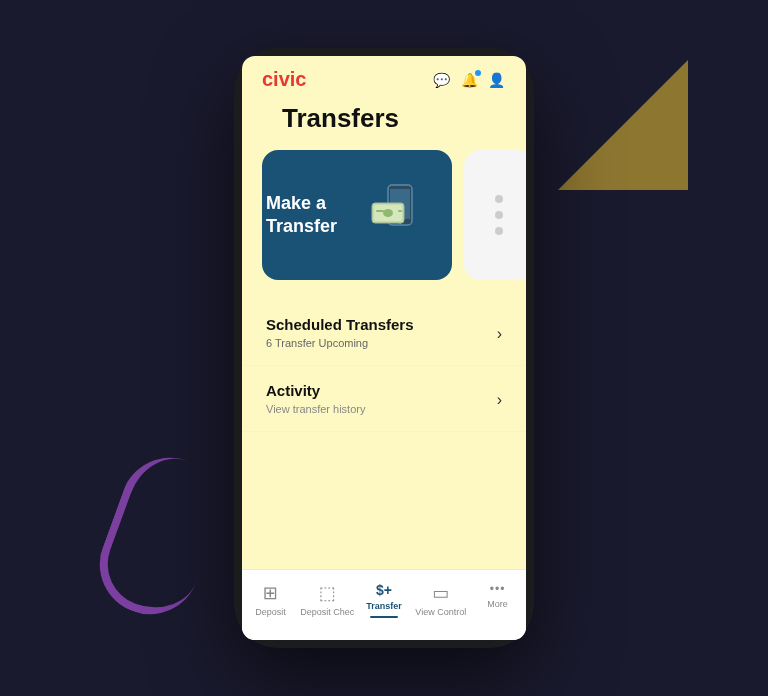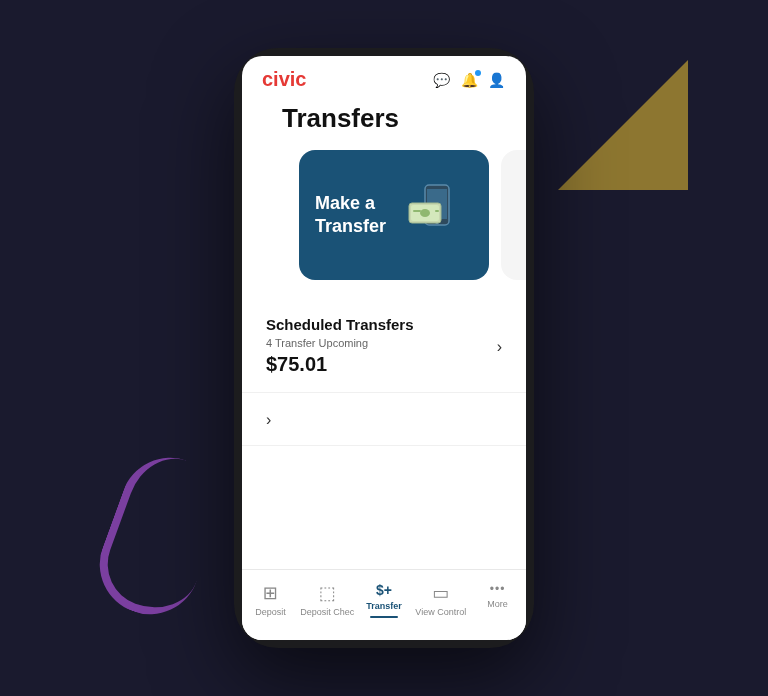--- a/index.html
+++ b/index.html
@@ -57,22 +57,22 @@
       background: #1c1c1e;
       border-radius: 44px;
       padding: 8px;
       box-shadow: 0 30px 80px rgba(0,0,0,0.6);
       position: relative;
     }
 
     .phone-screen {
       width: 100%;
       height: 100%;
-      background: #ffffff;
-      border-radius: 20px;
+      background: #fef9c3;
+      border-radius: 13px;
       overflow: hidden;
       display: flex;
       flex-direction: column;
       position: relative;
     }
 
     
     .status-bar {
       display: flex;
       justify-content: flex-end;
@@ -128,26 +128,25 @@
     }
 
     .transfer-card {
       min-width: 190px;
       height: 130px;
       background: #1a5276;
       border-radius: 16px;
       display: flex;
       align-items: center;
       justify-content: space-between;
-      padding: 20px 16px;
+      padding: 20px 4px;
       flex-shrink: 0;
       cursor: pointer;
       position: relative;
       overflow: hidden;
-      margin-left: 37px;
     }
 
     .card-text {
       font-size: 18px;
       font-weight: 700;
       color: #fff;
       line-height: 1.3;
       z-index: 1;
     }
 
@@ -331,29 +330,32 @@
             <div class="secondary-card-dot"></div>
             <div class="secondary-card-dot"></div>
           </div>
 
         </div>
 
         <div class="section">
           <div class="section-row">
             <div>
               <div class="section-title">Scheduled Transfers</div>
-              <div class="section-subtitle">4 Transfer Upcoming</div>
-              <div class="section-amount">$75.01</div>
+              <div class="section-subtitle">6 Transfer Upcoming</div>
             </div>
             <span class="section-chevron">›</span>
           </div>
         </div>
 
         <div class="section">
           <div class="section-row">
+            <div>
+              <div class="section-title">Activity</div>
+              <div class="section-desc">View transfer history</div>
+            </div>
             <span class="section-chevron">›</span>
           </div>
         </div>
 
       </div>
 
       <div class="bottom-nav">
 
         <div class="nav-item">
           <span class="nav-icon">⊞</span>

